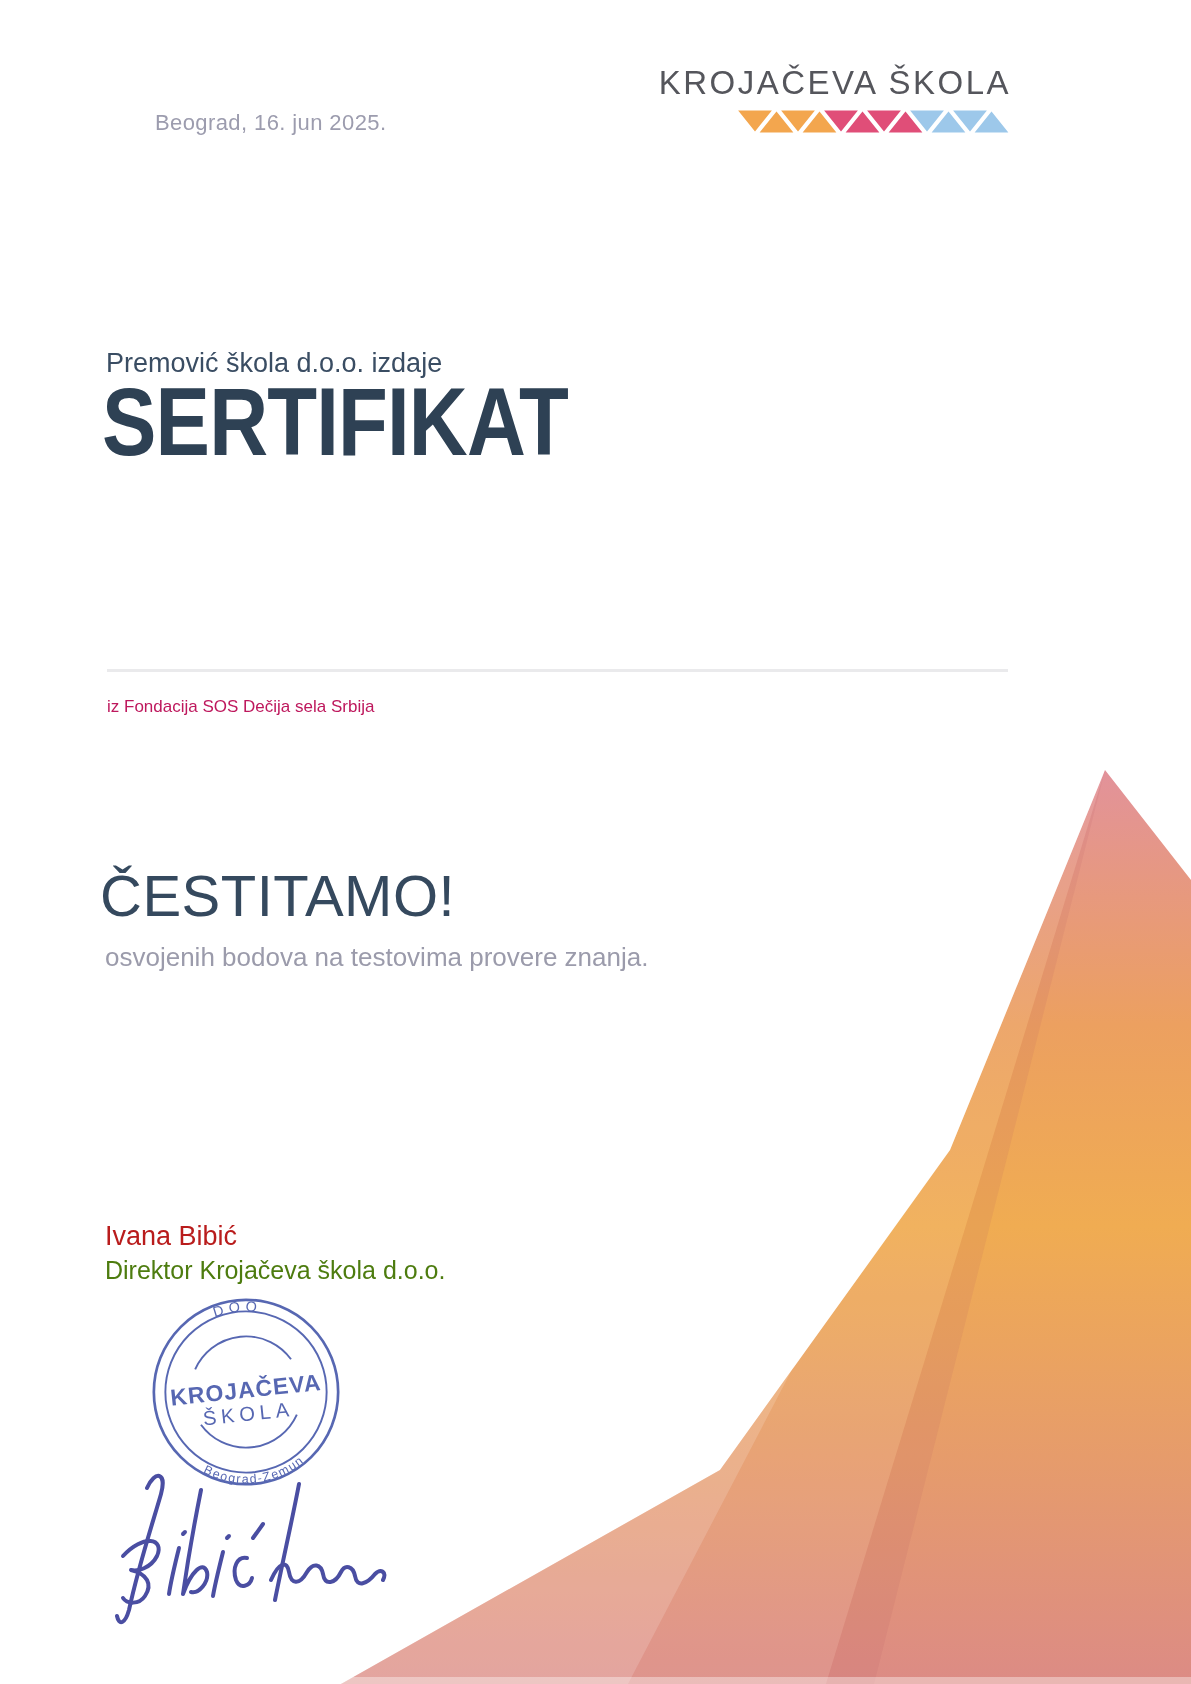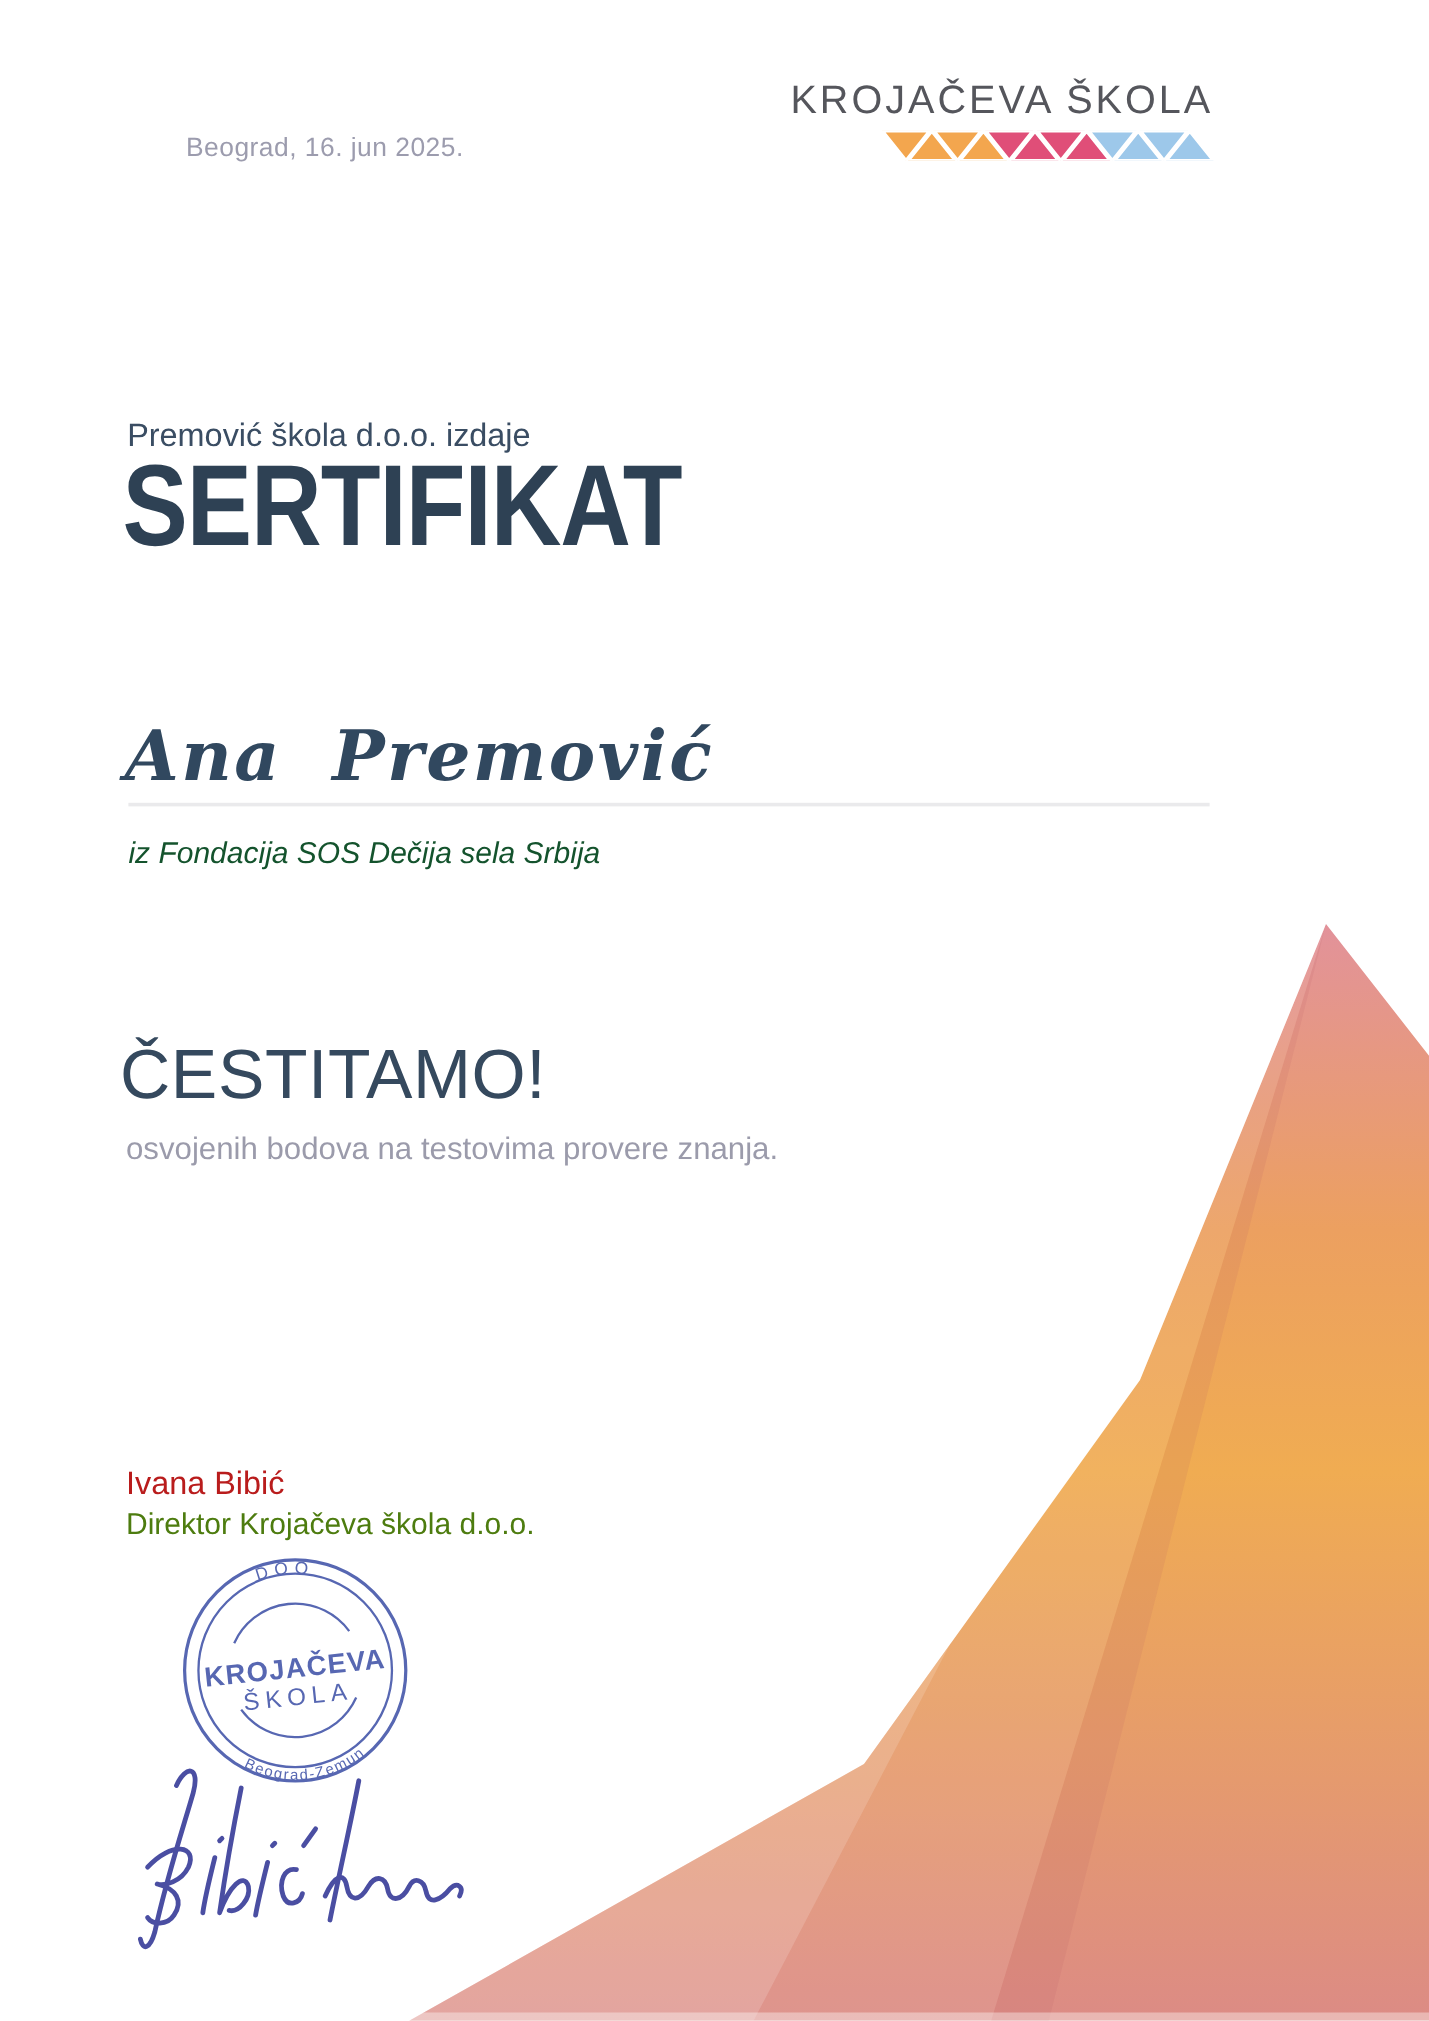--- a/index.html
+++ b/index.html
@@ -20,21 +20,21 @@
   .cert-title{
     position:absolute;left:102px;top:374px;font-size:96px;font-weight:700;color:#2E4154;
     letter-spacing:-1px;line-height:1;transform:scaleX(.85);transform-origin:left top;white-space:nowrap;
   }
 
   .recipient-name{
     position:absolute;left:104px;top:596px;font-family:"DejaVu Serif",serif;font-style:italic;
     font-weight:700;font-size:58px;color:#31485F;letter-spacing:2px;word-spacing:20px;white-space:nowrap;
   }
   .name-underline{position:absolute;left:107px;top:669px;width:901px;height:3px;background:#EAEAEC;}
-  .recipient-org{position:absolute;left:107px;top:697px;font-size:25px;font-style:italic;color:#14532d;}
+  .recipient-org{position:absolute;left:107px;top:697px;font-size:17px;color:#be185d;}
 
   .congrats-h{position:absolute;left:100px;top:862px;font-size:58px;color:#35495E;letter-spacing:.5px;}
   .congrats-b{position:absolute;left:105px;top:938px;font-size:26px;line-height:38px;color:#9B9BAB;white-space:nowrap;}
   .congrats-b .bold{font-weight:700;color:#9797A7;}
 
   .signatory-name{position:absolute;left:105px;top:1221px;font-size:27px;color:#b91c1c;}
   .signatory-title{position:absolute;left:105px;top:1256px;font-size:25px;color:#4d7c0f;}
 
   .stamp{position:absolute;left:150px;top:1296px;opacity:.88;}
   .signature{position:absolute;left:95px;top:1460px;opacity:.92;}
@@ -81,21 +81,20 @@
             <polygon points="193.5,25 233.5,25 213.5,0" fill="#9DC8EA" stroke="#ffffff" stroke-width="3"></polygon>
             <polygon points="215,0 255,0 235,25" fill="#9DC8EA" stroke="#ffffff" stroke-width="3"></polygon>
             <polygon points="236.5,25 276.5,25 256.5,0" fill="#9DC8EA" stroke="#ffffff" stroke-width="3"></polygon>
           </svg>
         </div>
     </div>
 
     <div class="issuer">Premović škola d.o.o. izdaje</div>
     <div class="cert-title">SERTIFIKAT</div>
 
-    <div class="recipient-name">Ana Premović</div>
     <div class="name-underline"></div>
     <div class="recipient-org">iz Fondacija SOS Dečija sela Srbija</div>
 
     <div class="congrats-h">ČESTITAMO!</div>
     <div class="congrats-b">
         <div><span>osvojenih bodova na testovima provere znanja.</span></div>
       </div>
 
     <div class="signatory-name">Ivana Bibić</div>
     <div class="signatory-title">Direktor Krojačeva škola d.o.o.</div>

